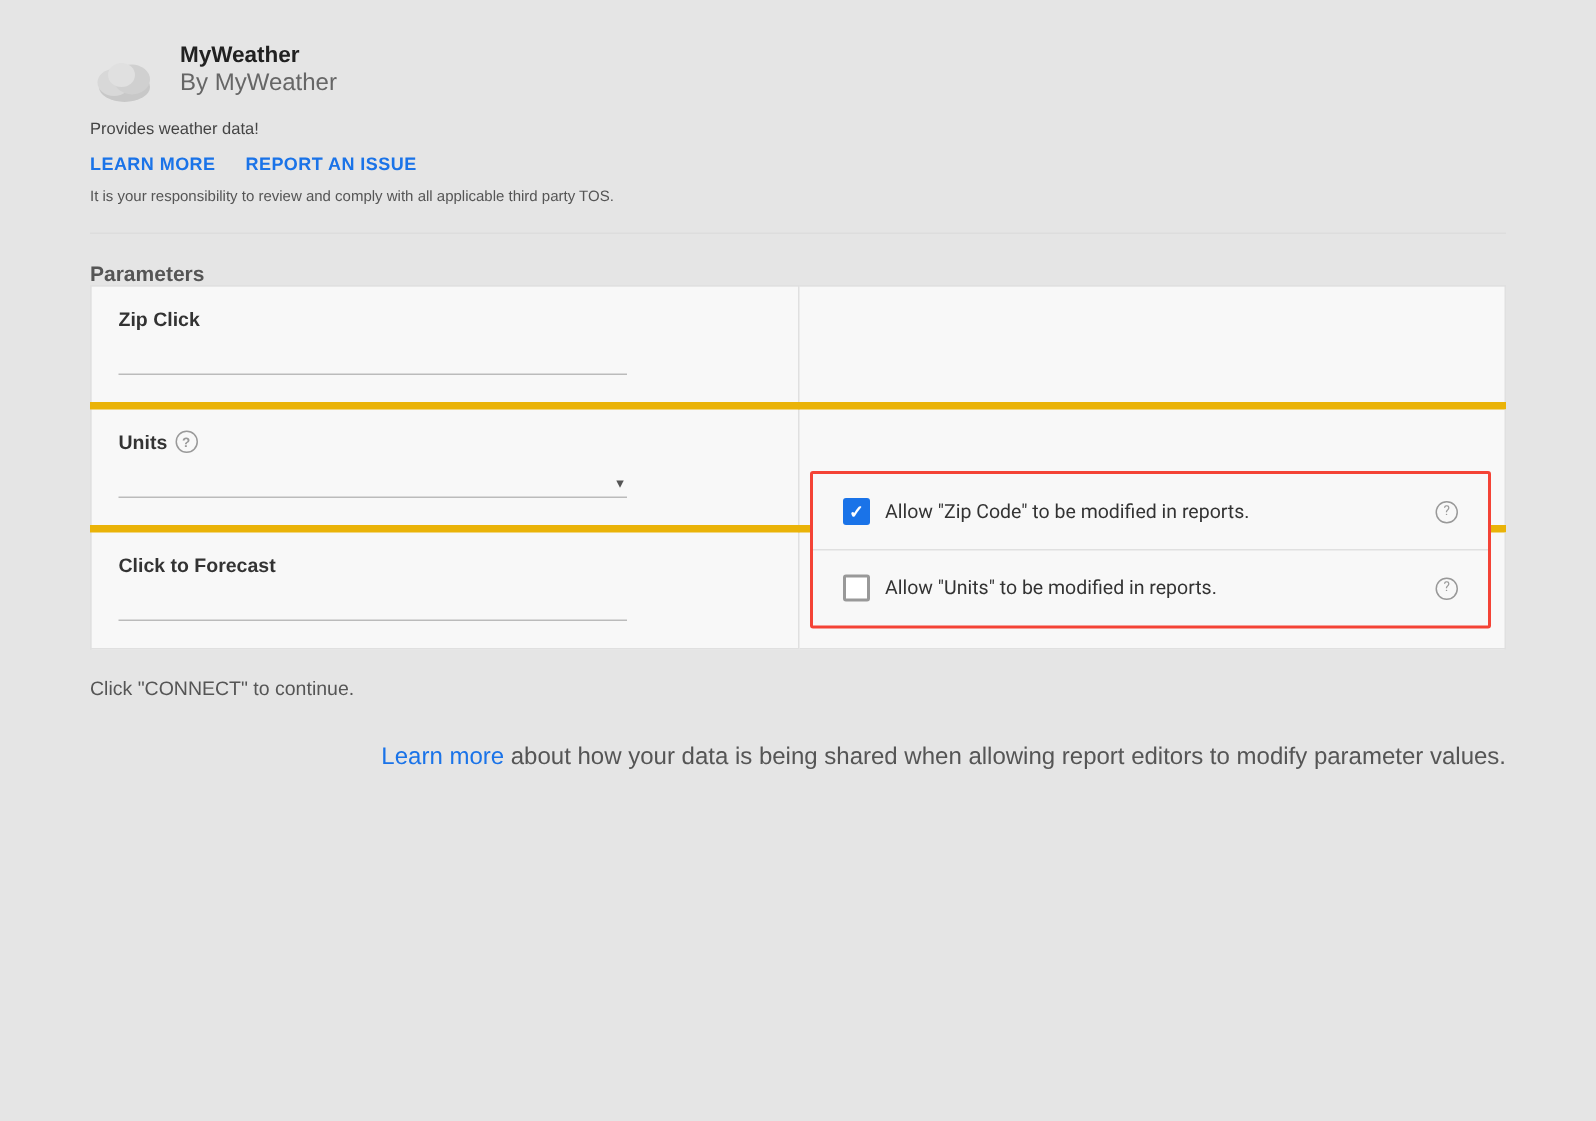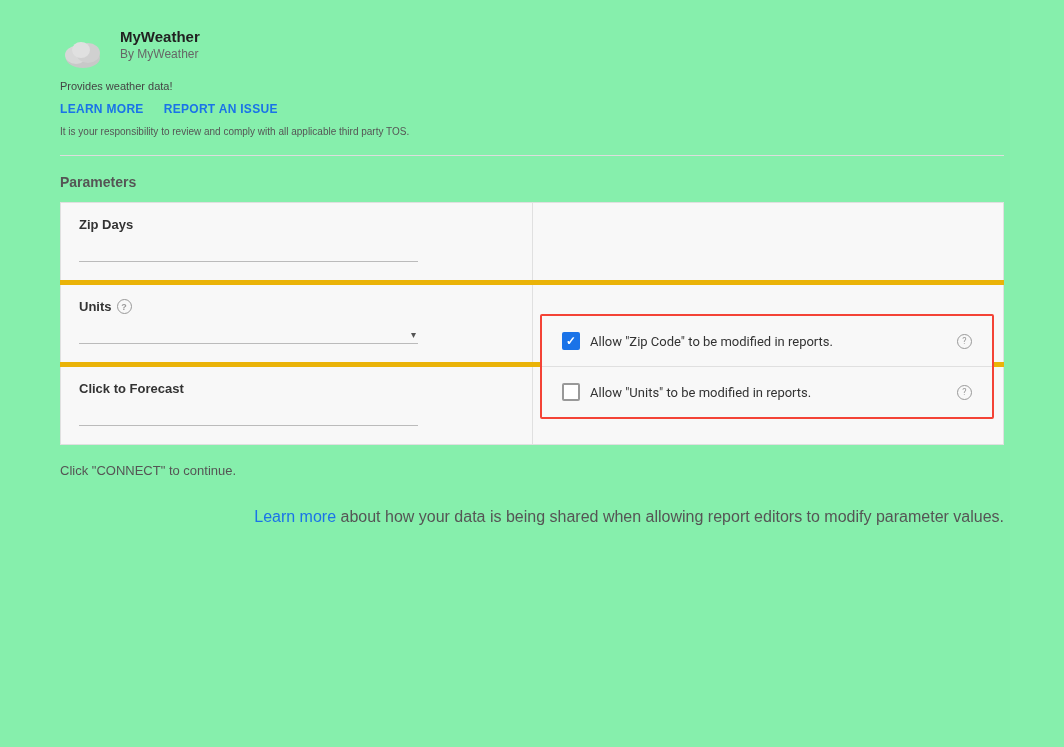--- a/index.html
+++ b/index.html
@@ -15,21 +15,21 @@
 </head>
 <body>
 
 <style>
   body { position: relative; }
   .real-page {
     position: absolute;
     top: 0; left: 0;
     width: 1064px;
     min-height: 747px;
-    background: #86efac;
+    background: #e5e5e5;
     font-family: Arial, sans-serif;
     font-size: 14px;
   }
   .real-page .top-section {
     padding: 28px 60px 0 60px;
   }
   .real-hdr {
     display: flex;
     align-items: flex-start;
     gap: 14px;
@@ -39,21 +39,21 @@
     width: 46px;
     height: 40px;
     margin-top: 2px;
   }
   .real-app-name {
     font-size: 15px;
     font-weight: 700;
     color: #212121;
   }
   .real-by {
-    font-size: 12px;
+    font-size: 16px;
     color: #666;
     margin-top: 2px;
   }
   .real-desc {
     font-size: 11px;
     color: #444;
     margin: 10px 0 10px 0;
   }
   .real-links {
     display: flex;
@@ -81,21 +81,20 @@
     border-top: 1px solid #ddd;
     margin: 18px 0;
   }
   .real-params-section {
     padding: 0 60px;
   }
   .real-params-title {
     font-size: 14px;
     font-weight: 600;
     color: #555;
-    margin-bottom: 12px;
   }
   .real-param-table {
     width: 100%;
     border: 1px solid #e0e0e0;
     border-collapse: collapse;
   }
   .real-param-tr {
     background: #f8f8f8;
   }
   .real-param-tr + .real-param-tr {
@@ -213,21 +212,21 @@
 
   <div class="real-params-section">
     <div class="real-params-title">Parameters</div>
 
     <table class="real-param-table">
       <tbody>
 
         <tr class="real-param-tr">
           <td class="real-param-td-left">
             <div class="real-param-lbl">
-              <span>Zip Days</span>
+              <span>Zip Click</span>
             </div>
             <input class="real-input" type="text" value="" style="">
           </td>
           <td class="real-param-td-right" style="vertical-align:top; padding: 0;">
             
           </td>
         </tr>
 
         <tr class="real-param-tr">
           <td class="real-param-td-left">

